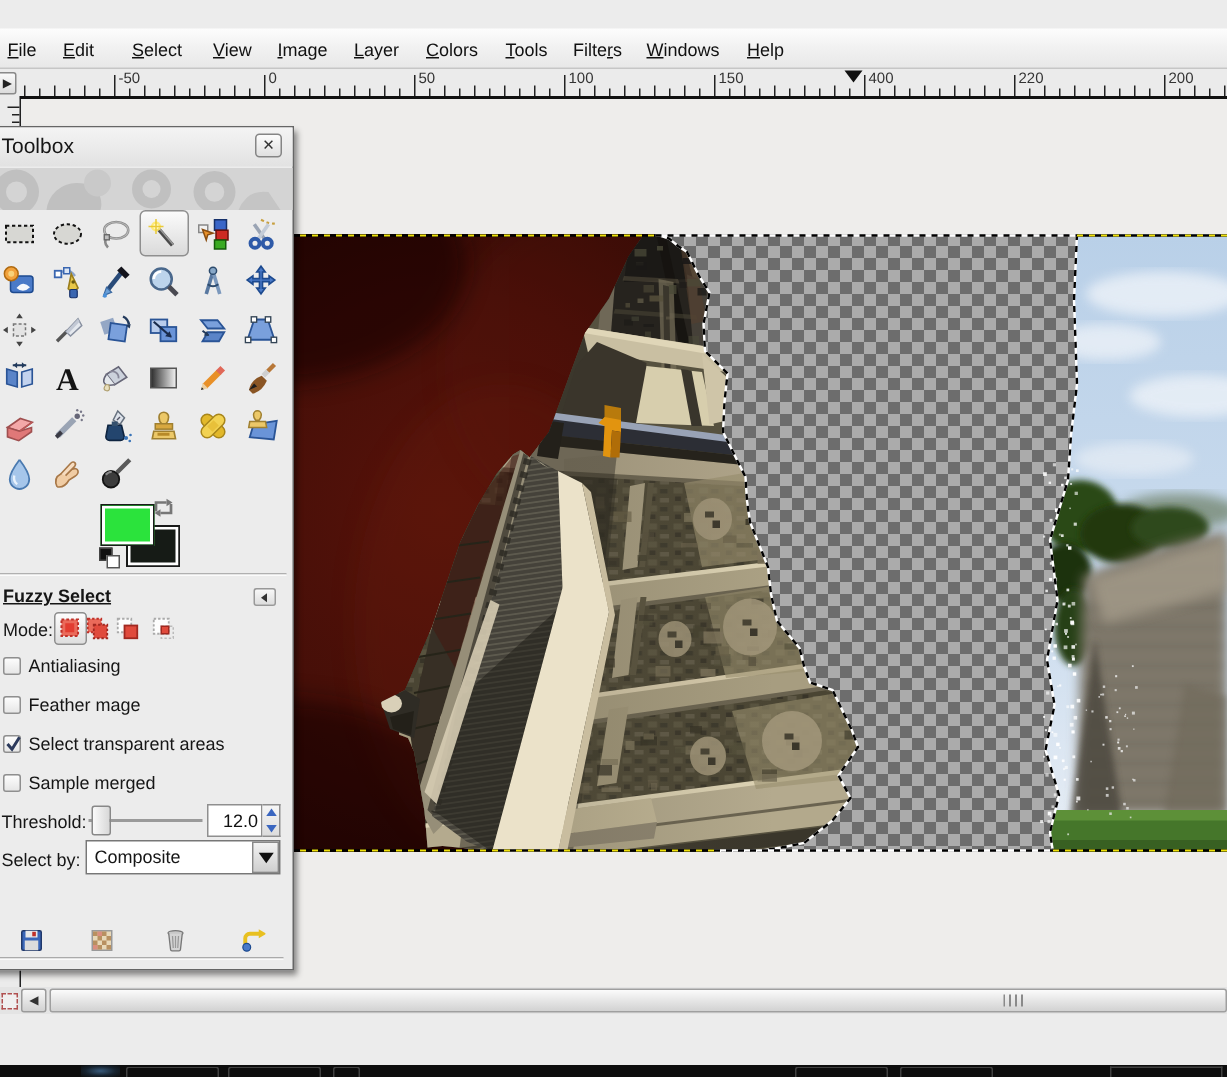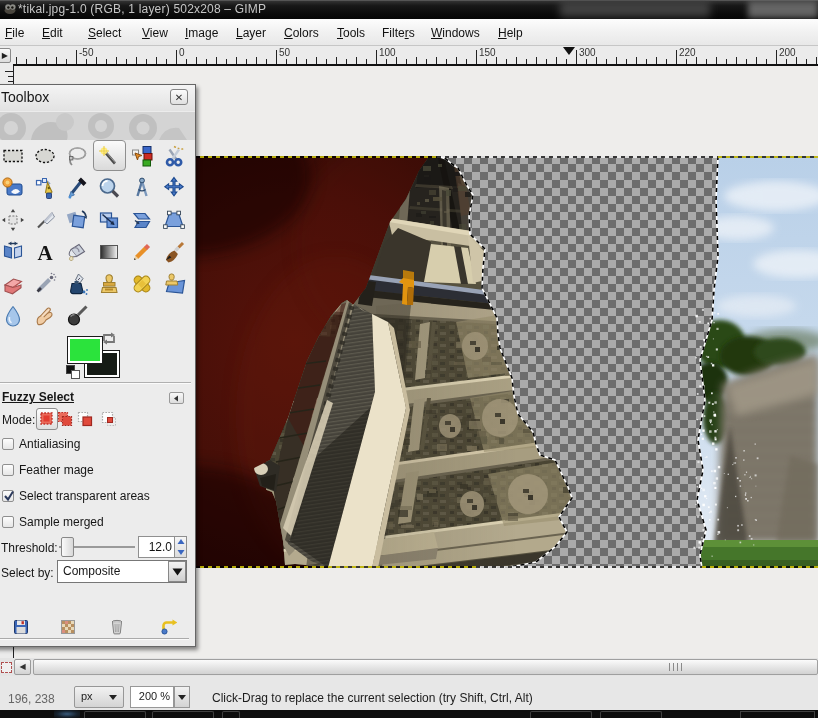--- a/index.html
+++ b/index.html
@@ -485,33 +485,20 @@
         <path d="M0,1 L261,1" stroke="#000000" stroke-width="1.6"></path>
         <path d="M0,1 L261,1" stroke="#f0e20c" stroke-width="1.4" stroke-dasharray="4 4"></path>
         <path d="M542,1 L642,1" stroke="#000000" stroke-width="1.6"></path>
         <path d="M542,1 L642,1" stroke="#f0e20c" stroke-width="1.4" stroke-dasharray="4 4"></path>
         <path d="M0,411 L300,411" stroke="#000000" stroke-width="1.6"></path>
         <path d="M0,411 L300,411" stroke="#f0e20c" stroke-width="1.4" stroke-dasharray="4 4"></path>
         <path d="M526,411 L642,411" stroke="#000000" stroke-width="1.6"></path>
         <path d="M526,411 L642,411" stroke="#f0e20c" stroke-width="1.4" stroke-dasharray="4 4"></path>
       </svg></div>
 
-  <div id="titlebar">
-    <div style="position:absolute;left:0;top:0;width:818px;height:1px;background:#555;"></div>
-    <div class="blob1"></div>
-      <div class="blob2"></div>
-    <svg id="wilbericon" viewBox="0 0 13 11">
-        <ellipse cx="6" cy="7.5" rx="5.5" ry="3.5" fill="#4a463e"></ellipse>
-        <circle cx="4" cy="4" r="2.8" fill="#8b8b86"></circle>
-        <circle cx="8.8" cy="4" r="2.8" fill="#8b8b86"></circle>
-        <circle cx="4.4" cy="4.5" r="1.2" fill="#15130f"></circle>
-        <circle cx="8.4" cy="4.5" r="1.2" fill="#15130f"></circle>
-      </svg>
-    <div id="titletext">*tikal.jpg-1.0 (RGB, 1 layer) 502x208 – GIMP</div>
-  </div>
   <div id="menubar">
       <span style="left:5px"><u>F</u>ile</span>
       <span style="left:42px"><u>E</u>dit</span>
       <span style="left:88px"><u>S</u>elect</span>
       <span style="left:142px"><u>V</u>iew</span>
       <span style="left:185px"><u>I</u>mage</span>
       <span style="left:236px"><u>L</u>ayer</span>
       <span style="left:284px"><u>C</u>olors</span>
       <span style="left:337px"><u>T</u>ools</span>
       <span style="left:382px">Filte<u>r</u>s</span>
@@ -577,21 +564,21 @@
       <div class="tick" style="left:473px;top:13px;height:5px;"></div>
       <div class="tick" style="left:483px;top:11px;height:7px;"></div>
       <div class="tick" style="left:493px;top:13px;height:5px;"></div>
       <div class="tick" style="left:503px;top:11px;height:7px;"></div>
       <div class="tick" style="left:513px;top:13px;height:5px;"></div>
       <div class="tick" style="left:523px;top:11px;height:7px;"></div>
       <div class="tick" style="left:533px;top:13px;height:5px;"></div>
       <div class="tick" style="left:543px;top:11px;height:7px;"></div>
       <div class="tick" style="left:553px;top:13px;height:5px;"></div>
       <div class="tick" style="left:563px;top:4px;height:14px;"></div>
-      <div class="rlabel" style="left:566px;">300</div>
+      <div class="rlabel" style="left:566px;">400</div>
       <div class="tick" style="left:573px;top:13px;height:5px;"></div>
       <div class="tick" style="left:583px;top:11px;height:7px;"></div>
       <div class="tick" style="left:593px;top:13px;height:5px;"></div>
       <div class="tick" style="left:603px;top:11px;height:7px;"></div>
       <div class="tick" style="left:613px;top:13px;height:5px;"></div>
       <div class="tick" style="left:623px;top:11px;height:7px;"></div>
       <div class="tick" style="left:633px;top:13px;height:5px;"></div>
       <div class="tick" style="left:643px;top:11px;height:7px;"></div>
       <div class="tick" style="left:653px;top:13px;height:5px;"></div>
       <div class="tick" style="left:663px;top:4px;height:14px;"></div>
@@ -618,30 +605,20 @@
 <div style="position:absolute;left:8px;top:10px;width:5px;height:1px;background:#222;"></div>
 <div style="position:absolute;left:8px;top:15px;width:5px;height:1px;background:#222;"></div>
 </div>
 
   <div id="hscrollrow"></div>
   <div id="qmask"></div>
   <div id="harrow">◀</div>
   <div id="hthumb"></div>
   <div id="hgrip"></div>
 
-  <div id="statusbar">
-    <div id="pos">196, 238</div>
-    <div id="pxbtn">px<div class="arr"></div></div>
-    <div id="zoombox">200 %</div>
-    <div id="zoomarr">
-        <div class="arr"></div>
-      </div>
-
-    <div id="statmsg">Click-Drag to replace the current selection (try Shift, Ctrl, Alt)</div>
-  </div>
   <div id="taskbar">
     <div style="position:absolute;left:54px;top:0;width:26px;height:8px;background:radial-gradient(ellipse at center,#37597a 0%,#16222e 55%,#0d0d0d 100%);"></div>
     <div class="tbtn" style="left:84px;width:62px;"></div>
     <div class="tbtn" style="left:152px;width:62px;"></div>
     <div class="tbtn" style="left:222px;width:18px;"></div>
     <div class="tbtn" style="left:530px;width:62px;"></div>
     <div class="tbtn" style="left:600px;width:62px;"></div>
     <div class="tbtn" style="left:740px;width:75px;border-radius:0;"></div>
   </div>
 

